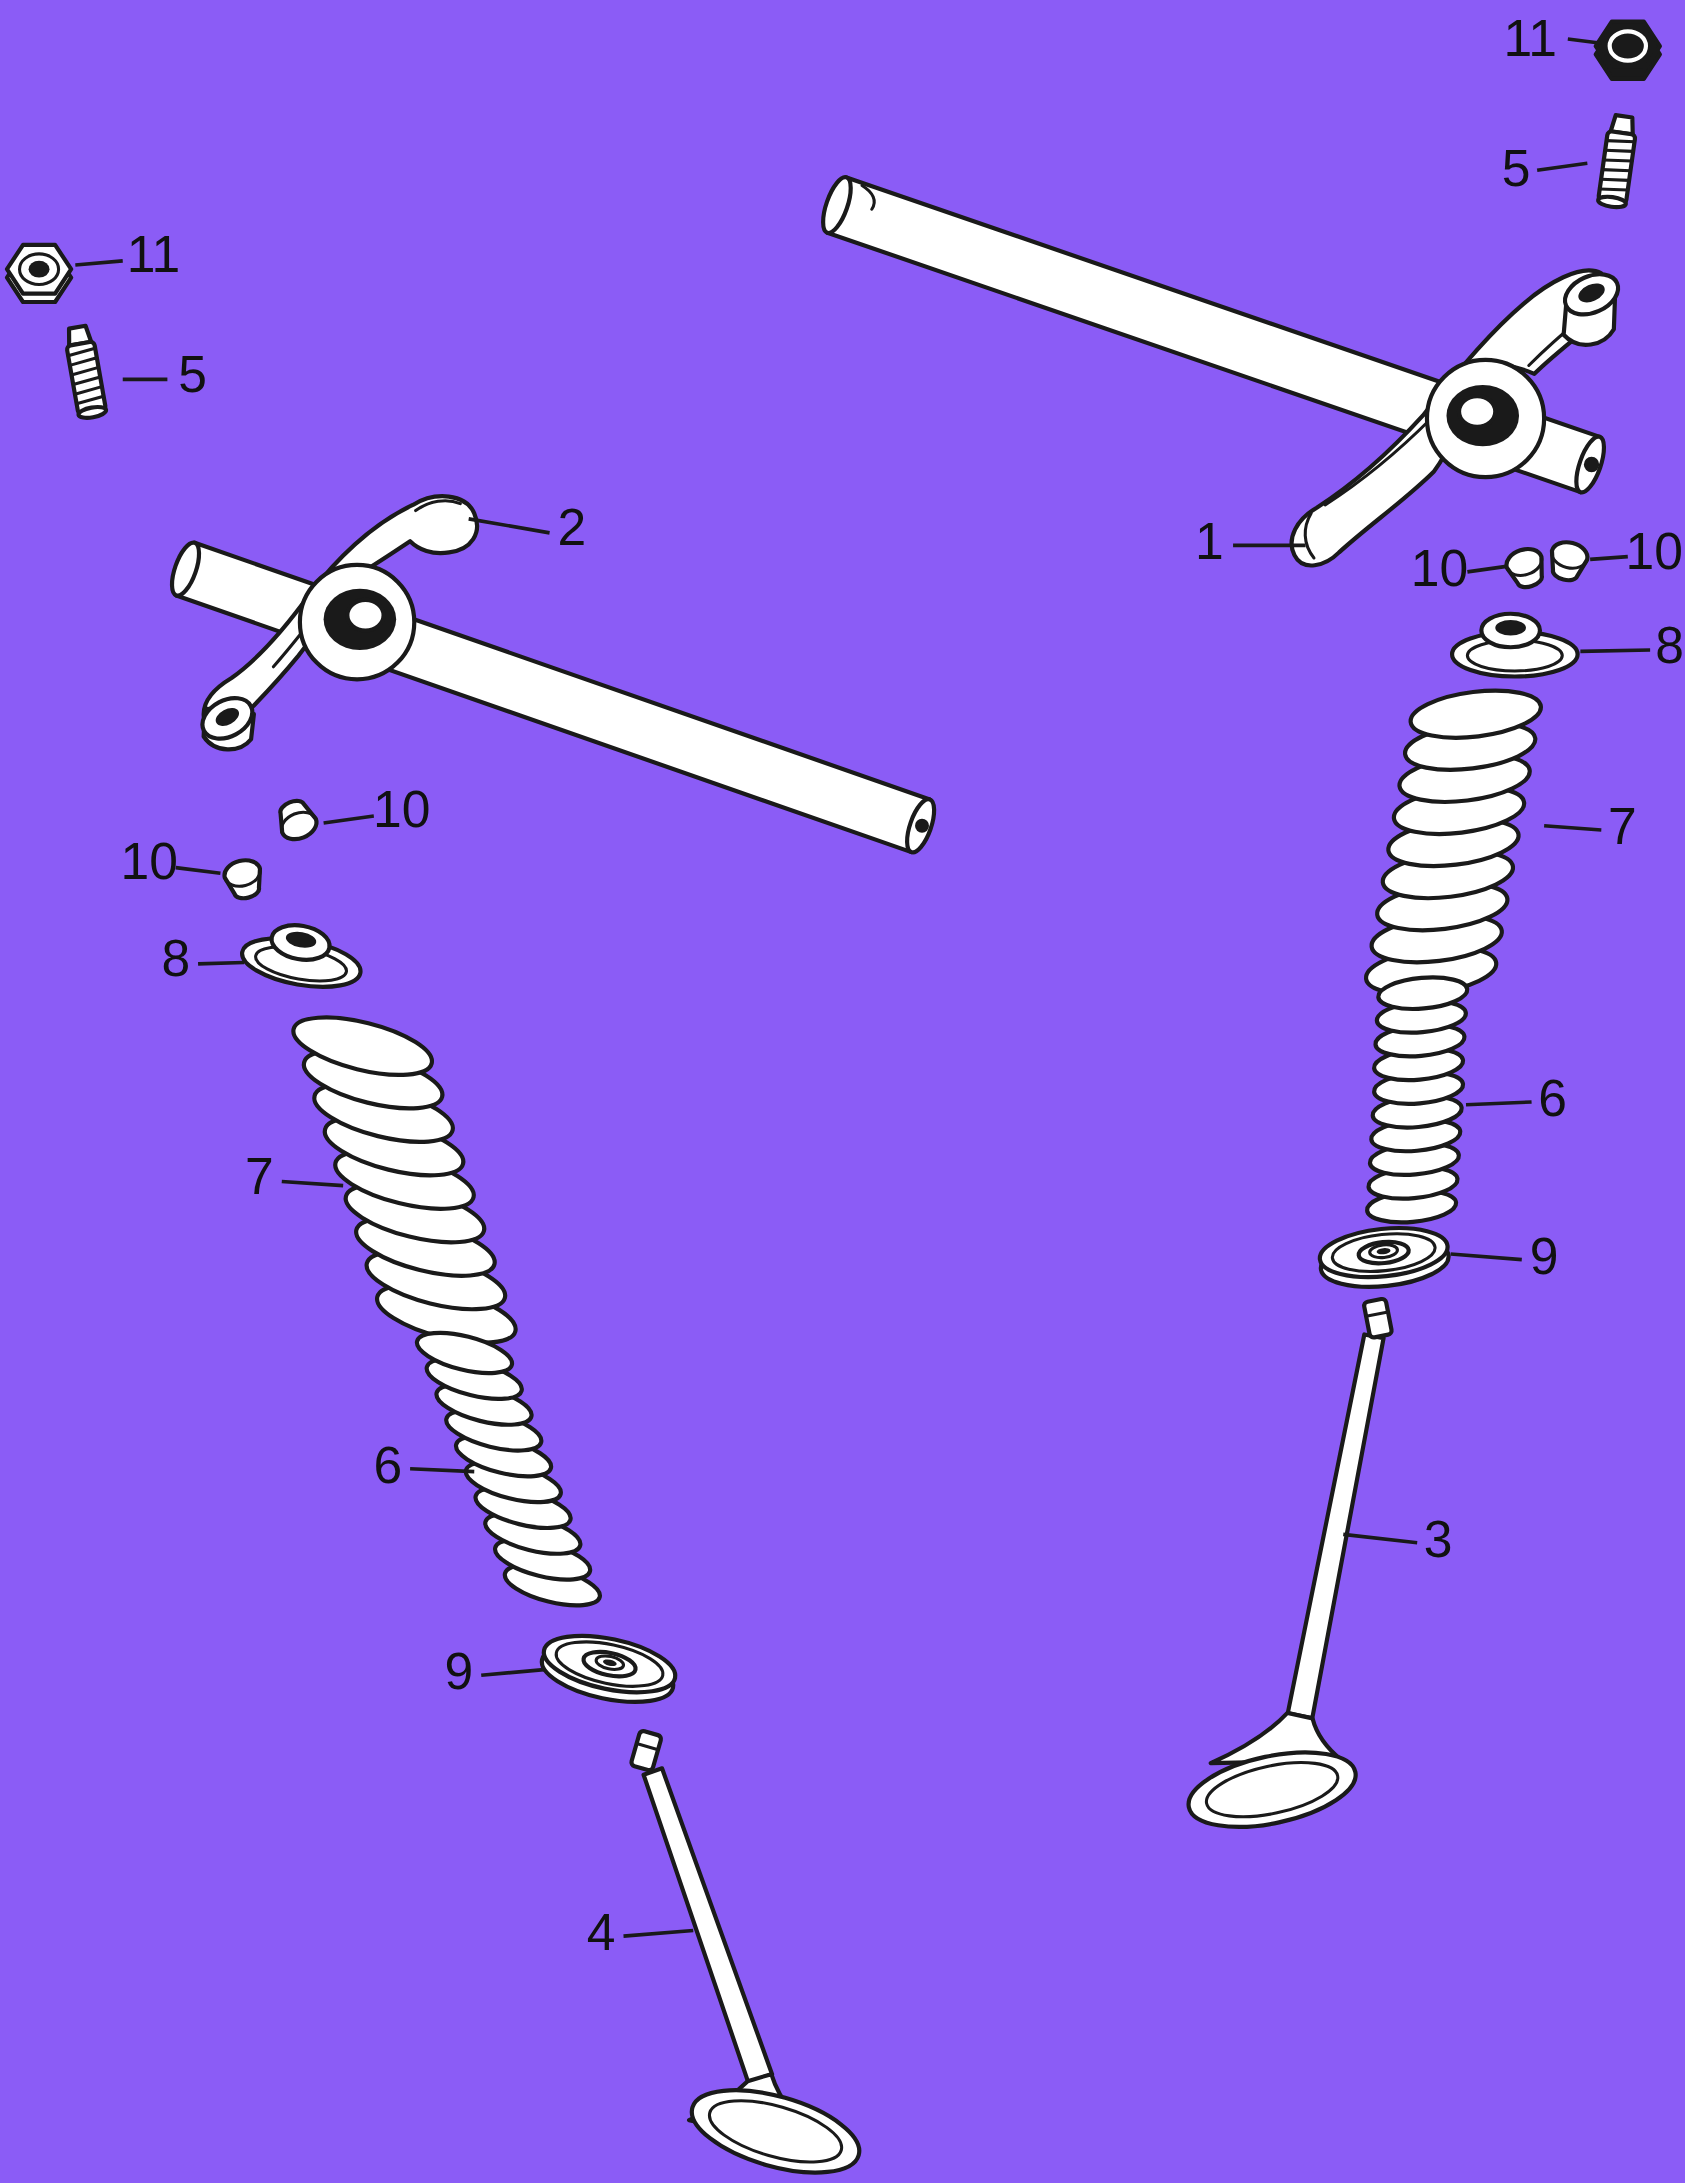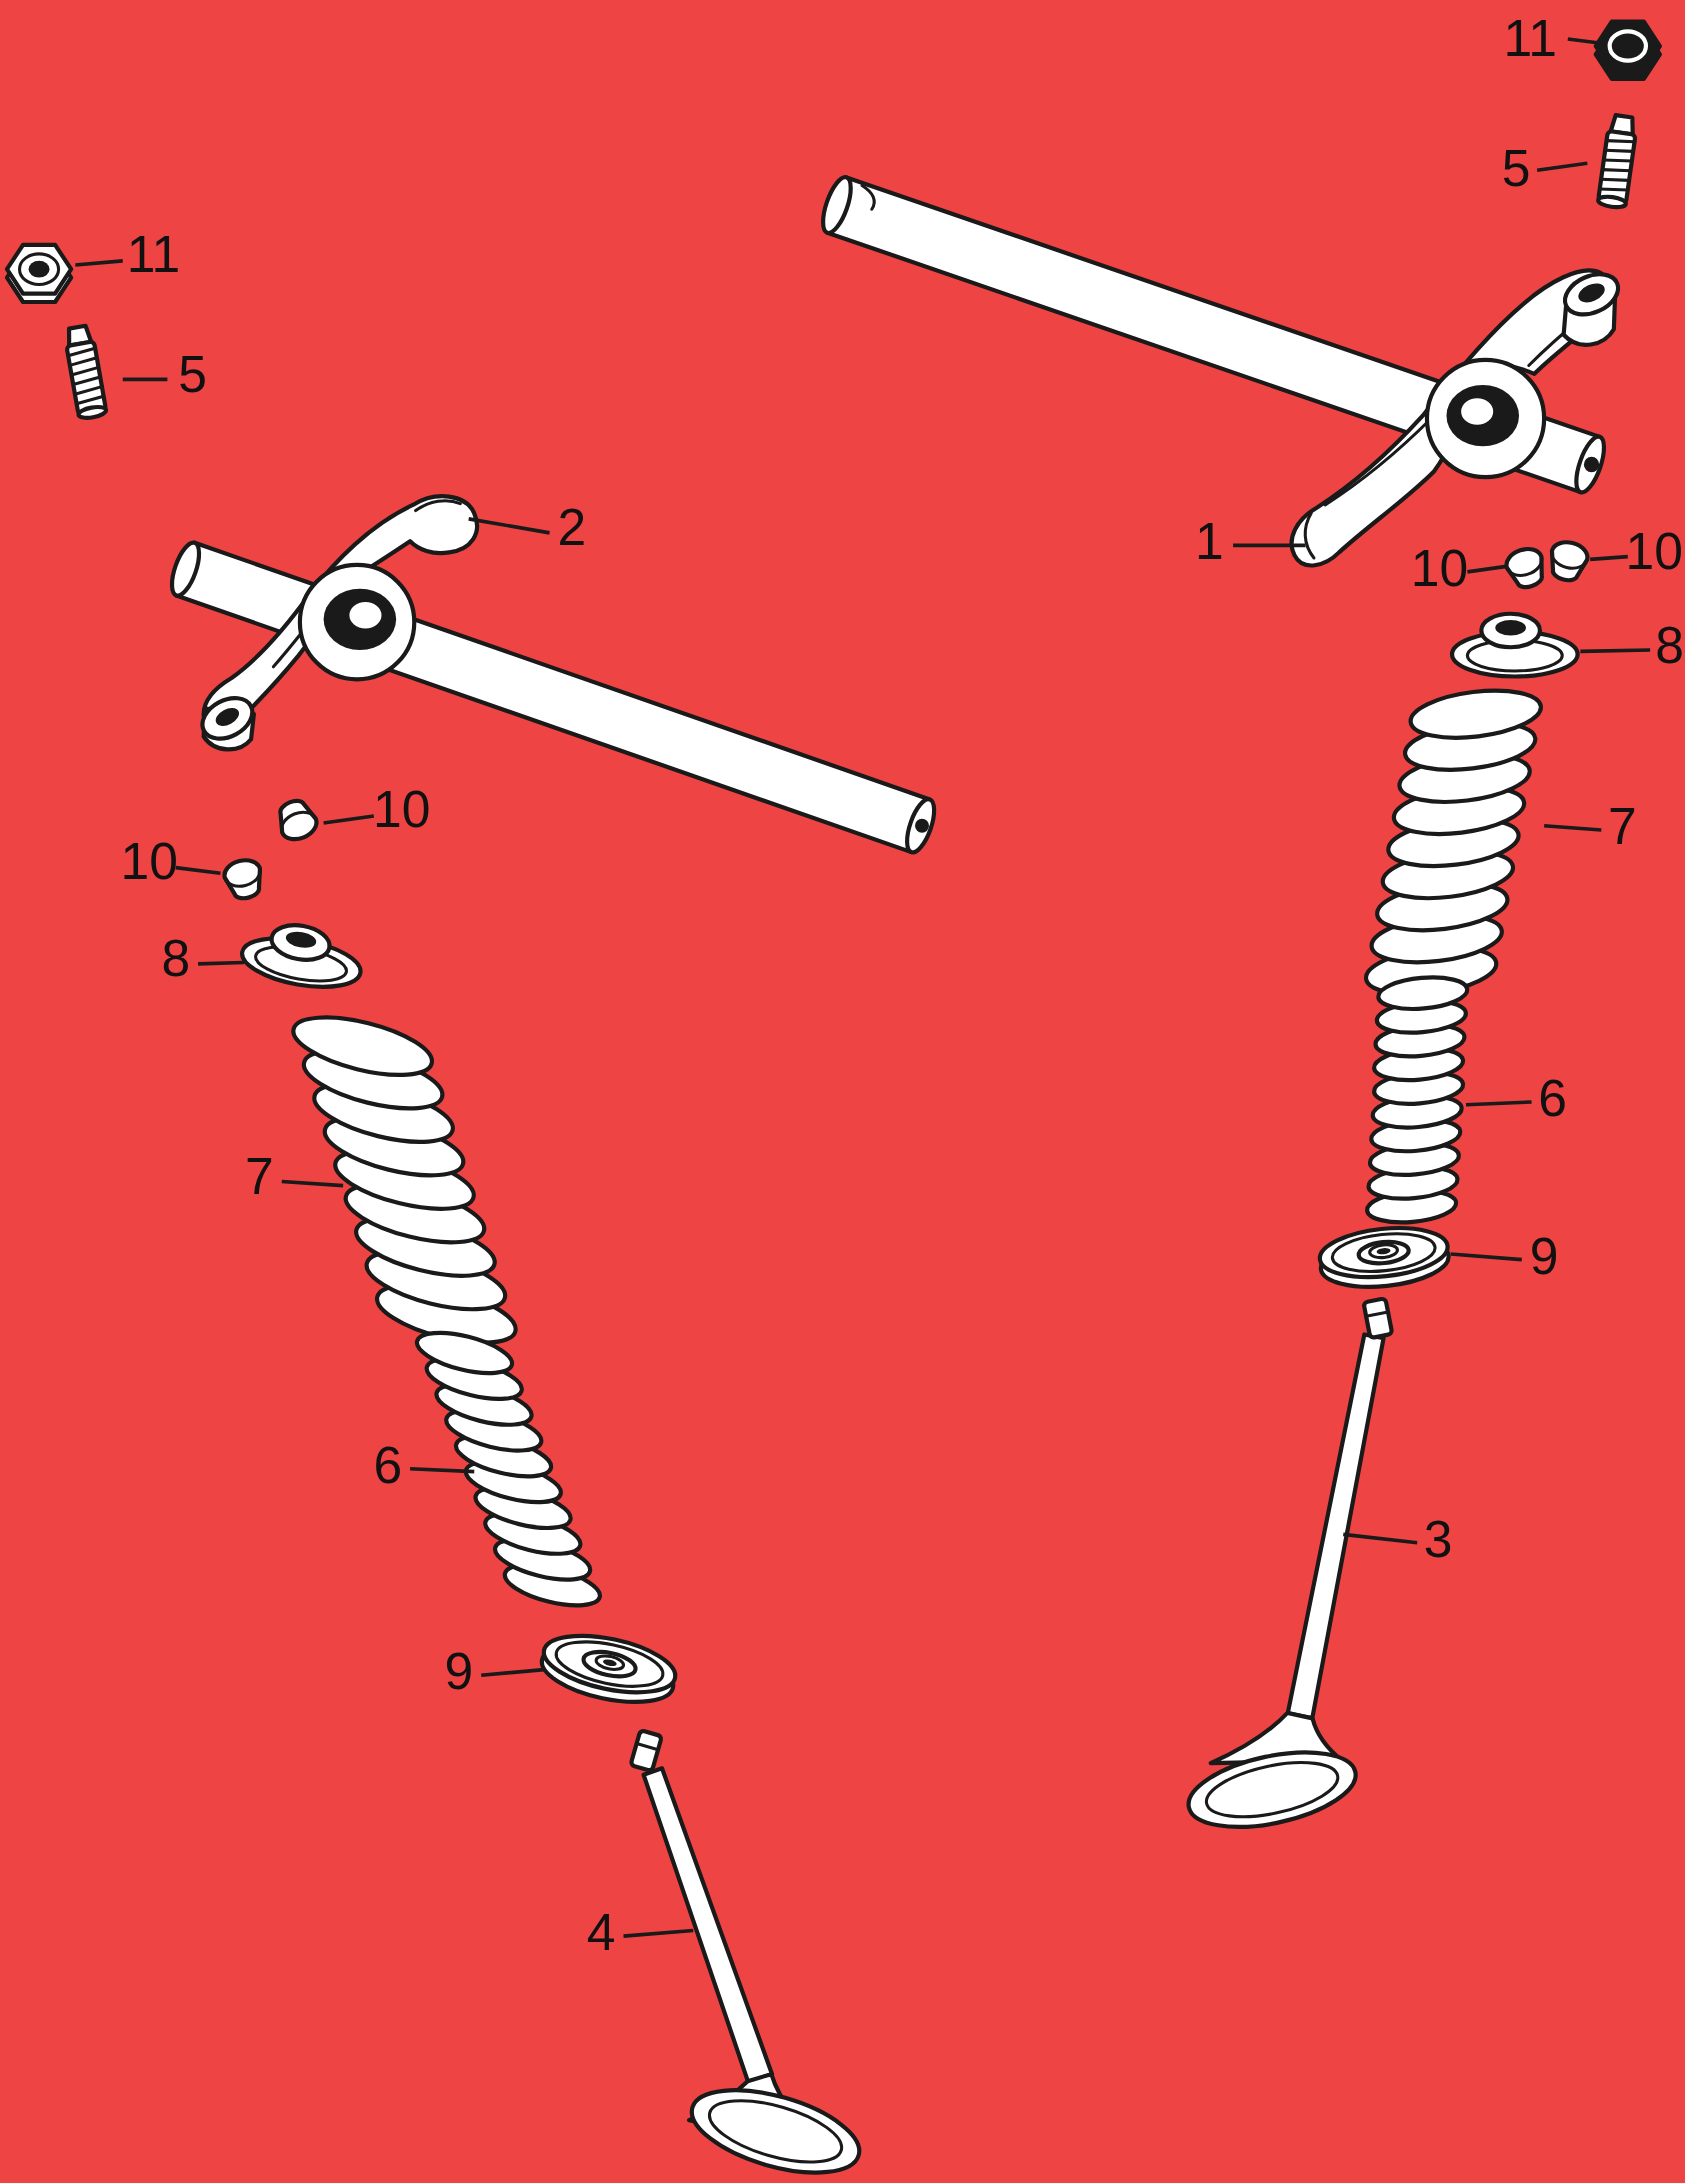--- a/index.html
+++ b/index.html
@@ -1,20 +1,20 @@
 <!DOCTYPE html>
 <html style="font-size:7.5px"><head>
 <meta charset="utf-8">
 <style>
   html, body { margin: 0; padding: 0; background: #ffffff; }
   .page {
     position: relative;
     width: 1685px;
     height: 2183px;
-    background: #ef4444;
+    background: #8b5cf6;
     font-family: "Liberation Sans", sans-serif;
   }
   svg.diagram { display: block; width: 1685px; height: 2183px; }
 
   
   .wh  { fill: #ffffff; stroke: #1a1a1a; stroke-width: 3; stroke-linejoin: round; }
   .ln2 { fill: none;    stroke: #1a1a1a; stroke-width: 2.2; stroke-linecap: round; stroke-linejoin: round; }
   .dk  { fill: #1a1a1a; stroke: none; }
   .dks { fill: #1a1a1a; stroke: #1a1a1a; stroke-width: 3; stroke-linejoin: round; }
   .whln{ fill: none;    stroke: #ffffff; stroke-width: 3; }

